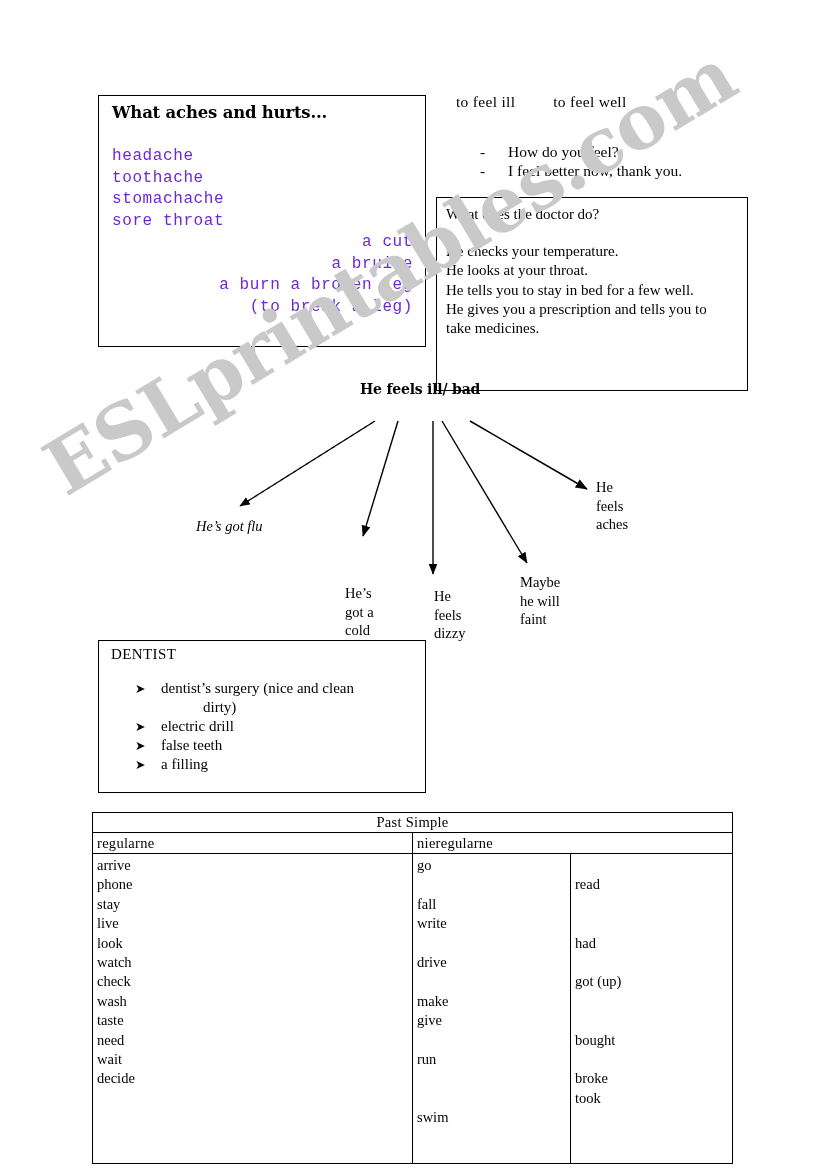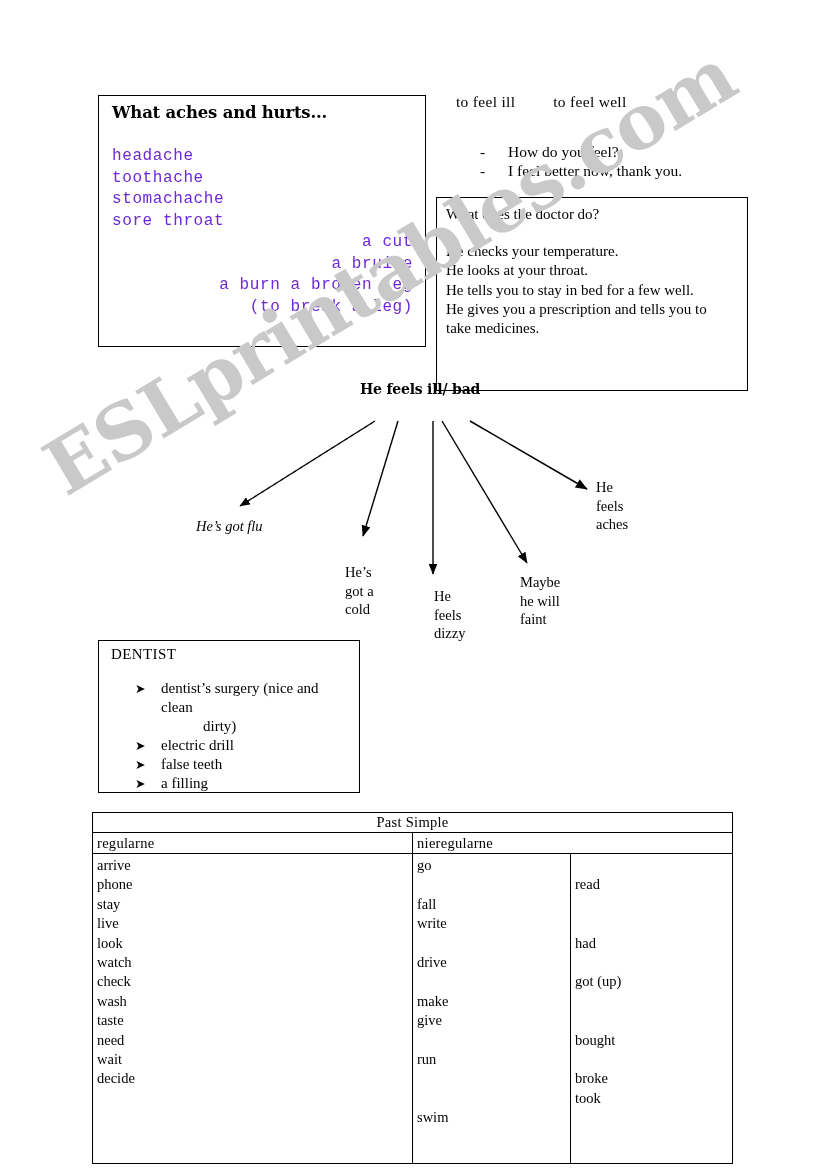--- a/index.html
+++ b/index.html
@@ -146,30 +146,30 @@
     z-index: 1;
     pointer-events: none;
   }
   .node {
     position: absolute;
     font-size: 14.5px;
     line-height: 18.5px;
     z-index: 3;
   }
   #node-flu   { left: 196px; top: 517px; font-style: italic; }
-  #node-cold  { left: 345px; top: 563px; }
+  #node-cold  { left: 345px; top: 584px; }
   #node-dizzy { left: 434px; top: 587px; }
   #node-faint { left: 520px; top: 573px; }
   #node-sick  { left: 596px; top: 478px; }
 
   
   #box-dentist {
     left: 98px;
     top: 640px;
-    width: 262px;
+    width: 328px;
     height: 153px;
   }
   #box-dentist .heading {
     position: absolute;
     left: 12px;
     top: 5px;
     font-size: 15px;
     letter-spacing: 0.4px;
   }
   #dentist-list {

